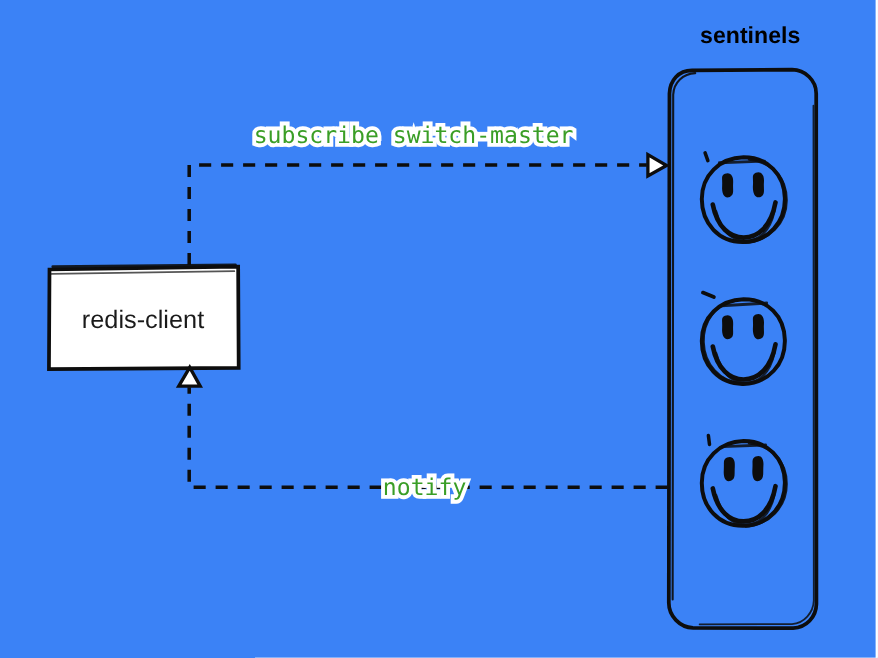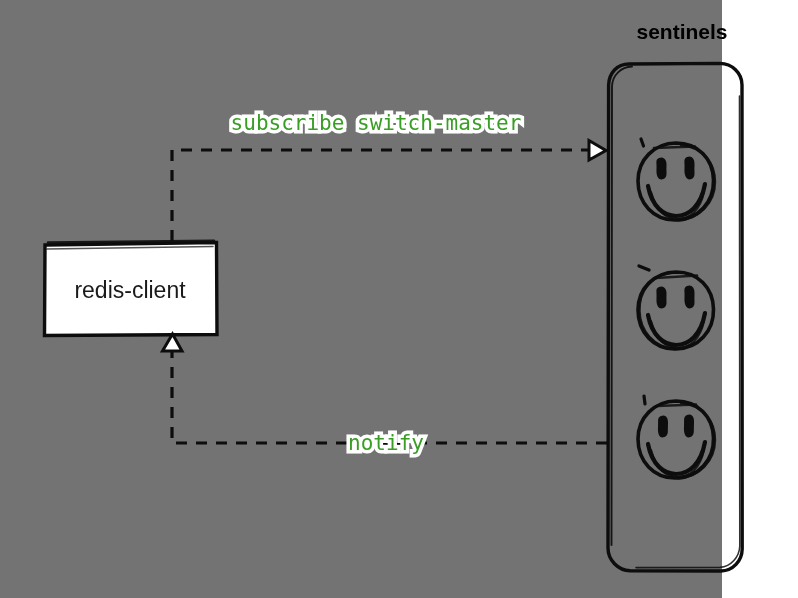--- a/index.html
+++ b/index.html
@@ -8,23 +8,23 @@
     background: #ffffff;
   }
   body {
     width: 798px;
     height: 598px;
     overflow: hidden;
     font-family: "Liberation Sans", sans-serif;
   }
   #canvas-wrap {
     position: relative;
-    width: 722px;
+    width: 796px;
     height: 598px;
-    background: #737373;
+    background: #3b82f6;
   }
   #diagram-svg {
     position: absolute;
     left: 0;
     top: 0;
     width: 798px;
     height: 598px;
   }
   .title-text {
     font-family: "Liberation Sans", sans-serif;

